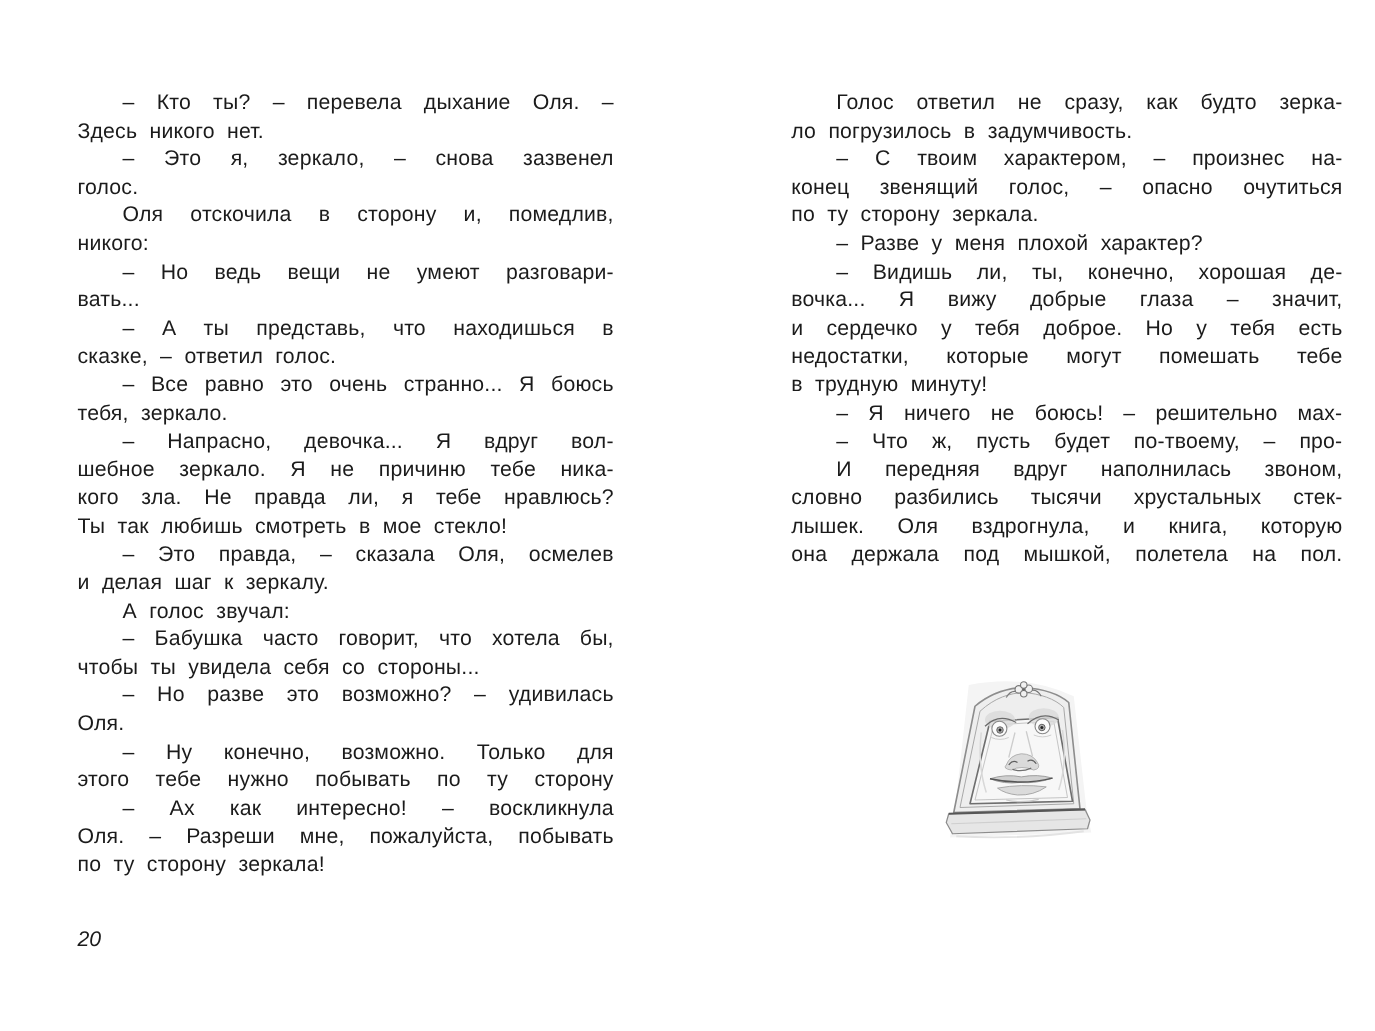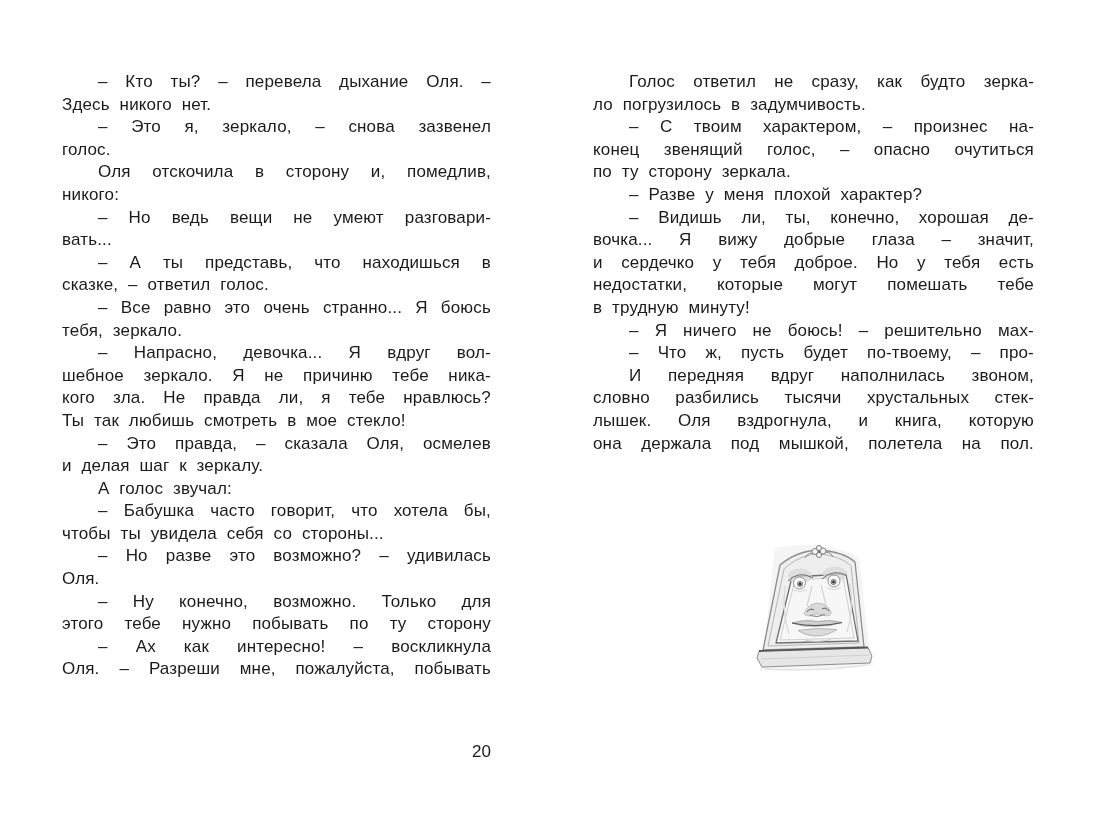--- a/index.html
+++ b/index.html
@@ -17,40 +17,41 @@
     color: #1b1b1b;
   }
   .col {
     position: absolute;
     top: 71px;
     font-size: 17px;
     line-height: 22.6px;
     letter-spacing: 0.15px;
   }
   .col-left  { left: 62px;  width: 429px; }
-  .col-right { left: 593px; width: 441px; }
+  .col-right { left: 633px; width: 441px; }
   .line {
     height: 22.6px;
     white-space: nowrap;
     word-spacing: 5px;
   }
   .line.just {
     display: flex;
     justify-content: space-between;
     word-spacing: 0;
   }
   .line.ind { padding-left: 36px; }
   .pagenum {
     position: absolute;
     left: 62px;
     width: 429px;
     top: 741px;
-    text-align: right;
+    text-align: left;
     font-size: 17px;
     line-height: 22.6px;
+    font-style: italic;
   }
   .illus {
     position: absolute;
     left: 755px;
     top: 542px;
     width: 124px;
     height: 134px;
   }
   .illus svg { width: 100%; height: 100%; display: block; }
 </style>
@@ -206,20 +207,21 @@
         <span>воскликнула</span>
       </div>
       <div class="line just">
         <span>Оля.</span>
         <span>–</span>
         <span>Разреши</span>
         <span>мне,</span>
         <span>пожалуйста,</span>
         <span>побывать</span>
       </div>
+      <div class="line">по ту сторону зеркала!</div>
     </div>
 
   <div class="col col-right">
       <div class="line just ind">
         <span>Голос</span>
         <span>ответил</span>
         <span>не</span>
         <span>сразу,</span>
         <span>как</span>
         <span>будто</span>

